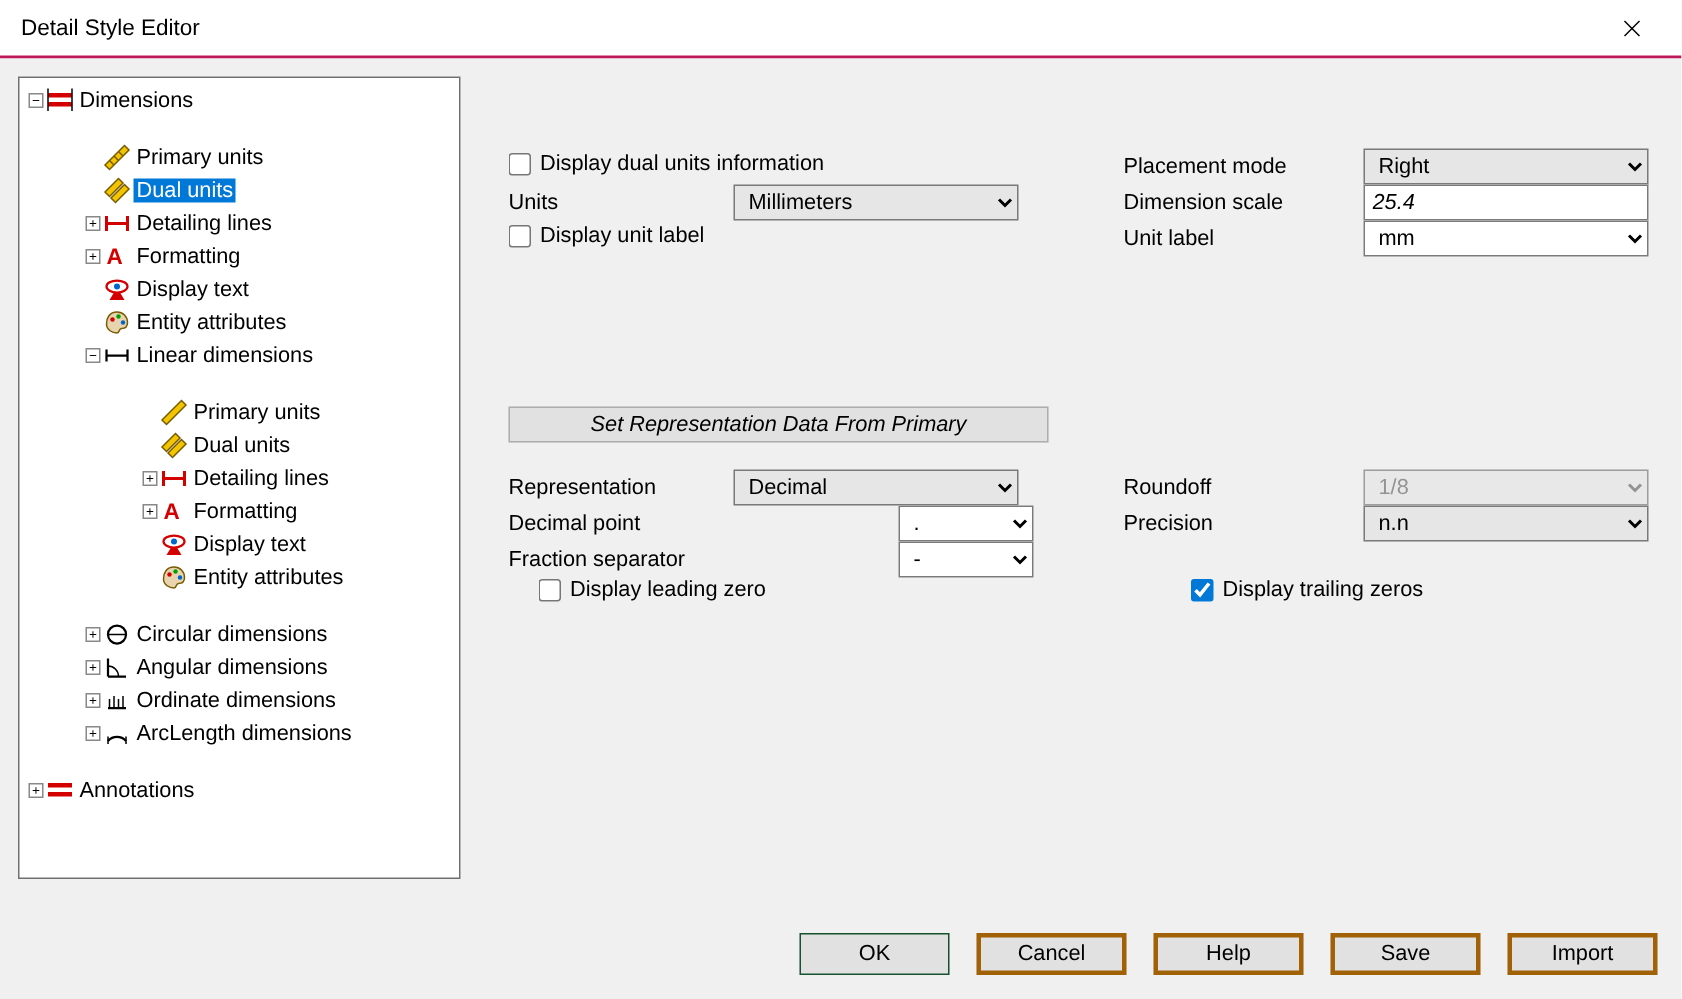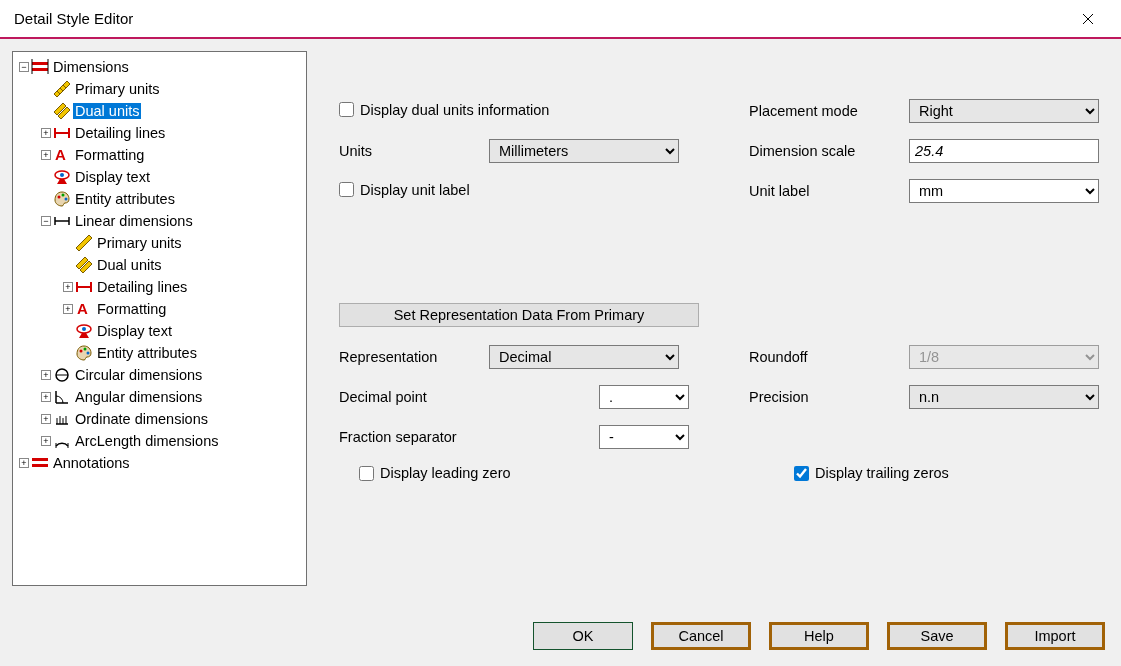--- a/index.html
+++ b/index.html
@@ -20,52 +20,51 @@
   }
   .main-row { display: flex; flex: 1; gap: 32px; }
   .tree-panel {
     width: 296px; height: 535px; background: #ffffff; border: 1px solid #707070;
     padding: 4px 0; overflow: auto;
   }
   .content-panel { flex: 1; padding-top: 48px; }
 
   
   .tree { list-style: none; margin: 0; padding: 0 0 0 6px; }
-  .tree ul { list-style: none; margin: 0; padding: 0 0 0 22px; }
+  .tree ul { list-style: none; margin: 16px; padding: 0 0 0 22px; }
   .tree li { white-space: nowrap; }
   .tree-row { display: flex; align-items: center; height: 22px; gap: 2px; }
   .twisty { width: 10px; height: 10px; border: 1px solid #888; display: inline-flex; align-items: center; justify-content: center; font-size: 9px; line-height: 1; color: #000; cursor: default; background: #fff; }
   .twisty-none { width: 10px; height: 10px; display: inline-block; }
   .node-icon { width: 18px; height: 18px; display: inline-flex; align-items: center; justify-content: center; }
   .node-label { padding: 0 2px; }
   .node-label.selected { background: #0078d7; color: #ffffff; }
 
   
   .form-grid {
     display: grid;
     grid-template-columns: 150px 200px 60px 160px 200px;
-    row-gap: 16px;
     align-items: center;
   }
   .form-grid .spacer { }
   label.chk { display: inline-flex; align-items: center; gap: 6px; }
   input[type="checkbox"] { width: 15px; height: 15px; margin: 0; accent-color: #0078d7; }
   select, input[type="text"] {
     height: 24px; border: 1px solid #7a7a7a; background: #ffffff; font-size: 14.5px;
     padding: 0 5px;
   }
   select { background: #e6e6e6; width: 190px; }
   input[type="text"] { width: 190px; font-style: italic; }
   select.light { background: #ffffff; }
   select:disabled { color: #6d6d6d; background: #e6e6e6; }
   select.narrow { width: 90px; }
 
   .btn-wide {
     width: 360px; height: 24px; border: 1px solid #adadad; background: #e1e1e1;
-    font-size: 14.5px; text-align: center; cursor: default;
+    font-size: 14.5px; text-align: center; cursor: default; font-style: italic;
   }
 
   .section-gap { height: 100px; }
 
   .footer {
     height: 40px; display: flex; justify-content: flex-end; align-items: center; gap: 18px;
     padding-right: 4px;
   }
   .footer button {
     width: 100px; height: 28px; border: 3px solid #a16207; background: #e1e1e1;

